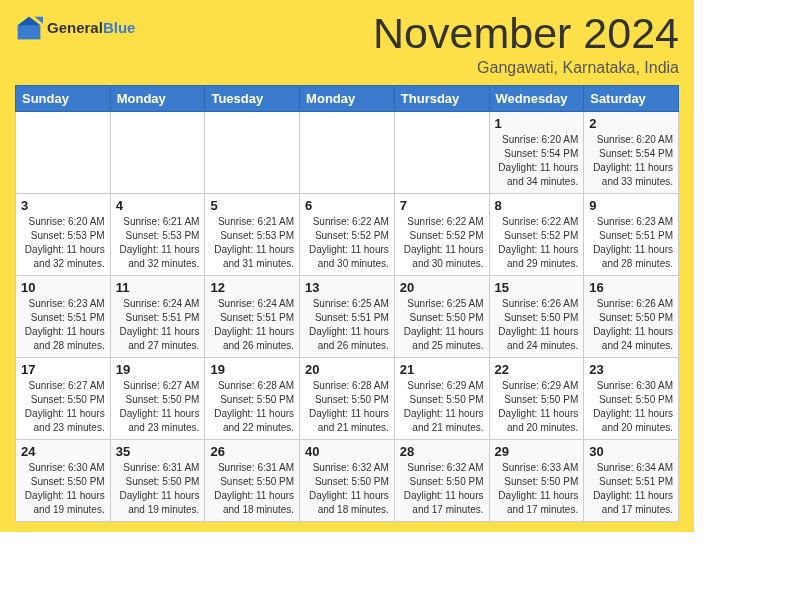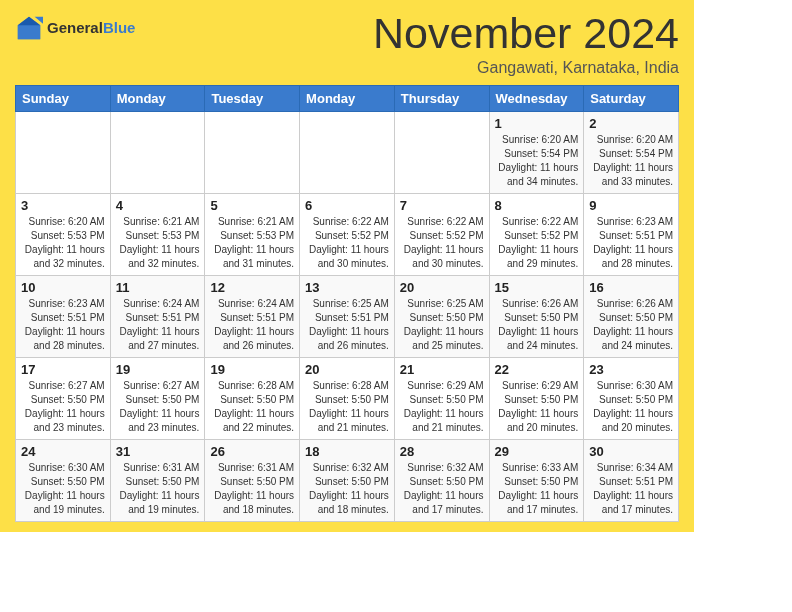--- a/index.html
+++ b/index.html
@@ -233,29 +233,29 @@
             <span class="day-number">23</span>
             <div class="day-info">Sunrise: 6:30 AM<br>Sunset: 5:50 PM<br>Daylight: 11 hours<br>and 20 minutes.</div>
           </td>
         </tr>
         <tr>
           <td>
             <span class="day-number">24</span>
             <div class="day-info">Sunrise: 6:30 AM<br>Sunset: 5:50 PM<br>Daylight: 11 hours<br>and 19 minutes.</div>
           </td>
           <td>
-            <span class="day-number">31</span>
+            <span class="day-number">35</span>
             <div class="day-info">Sunrise: 6:31 AM<br>Sunset: 5:50 PM<br>Daylight: 11 hours<br>and 19 minutes.</div>
           </td>
           <td>
             <span class="day-number">26</span>
             <div class="day-info">Sunrise: 6:31 AM<br>Sunset: 5:50 PM<br>Daylight: 11 hours<br>and 18 minutes.</div>
           </td>
           <td>
-            <span class="day-number">18</span>
+            <span class="day-number">40</span>
             <div class="day-info">Sunrise: 6:32 AM<br>Sunset: 5:50 PM<br>Daylight: 11 hours<br>and 18 minutes.</div>
           </td>
           <td>
             <span class="day-number">28</span>
             <div class="day-info">Sunrise: 6:32 AM<br>Sunset: 5:50 PM<br>Daylight: 11 hours<br>and 17 minutes.</div>
           </td>
           <td>
             <span class="day-number">29</span>
             <div class="day-info">Sunrise: 6:33 AM<br>Sunset: 5:50 PM<br>Daylight: 11 hours<br>and 17 minutes.</div>
           </td>

